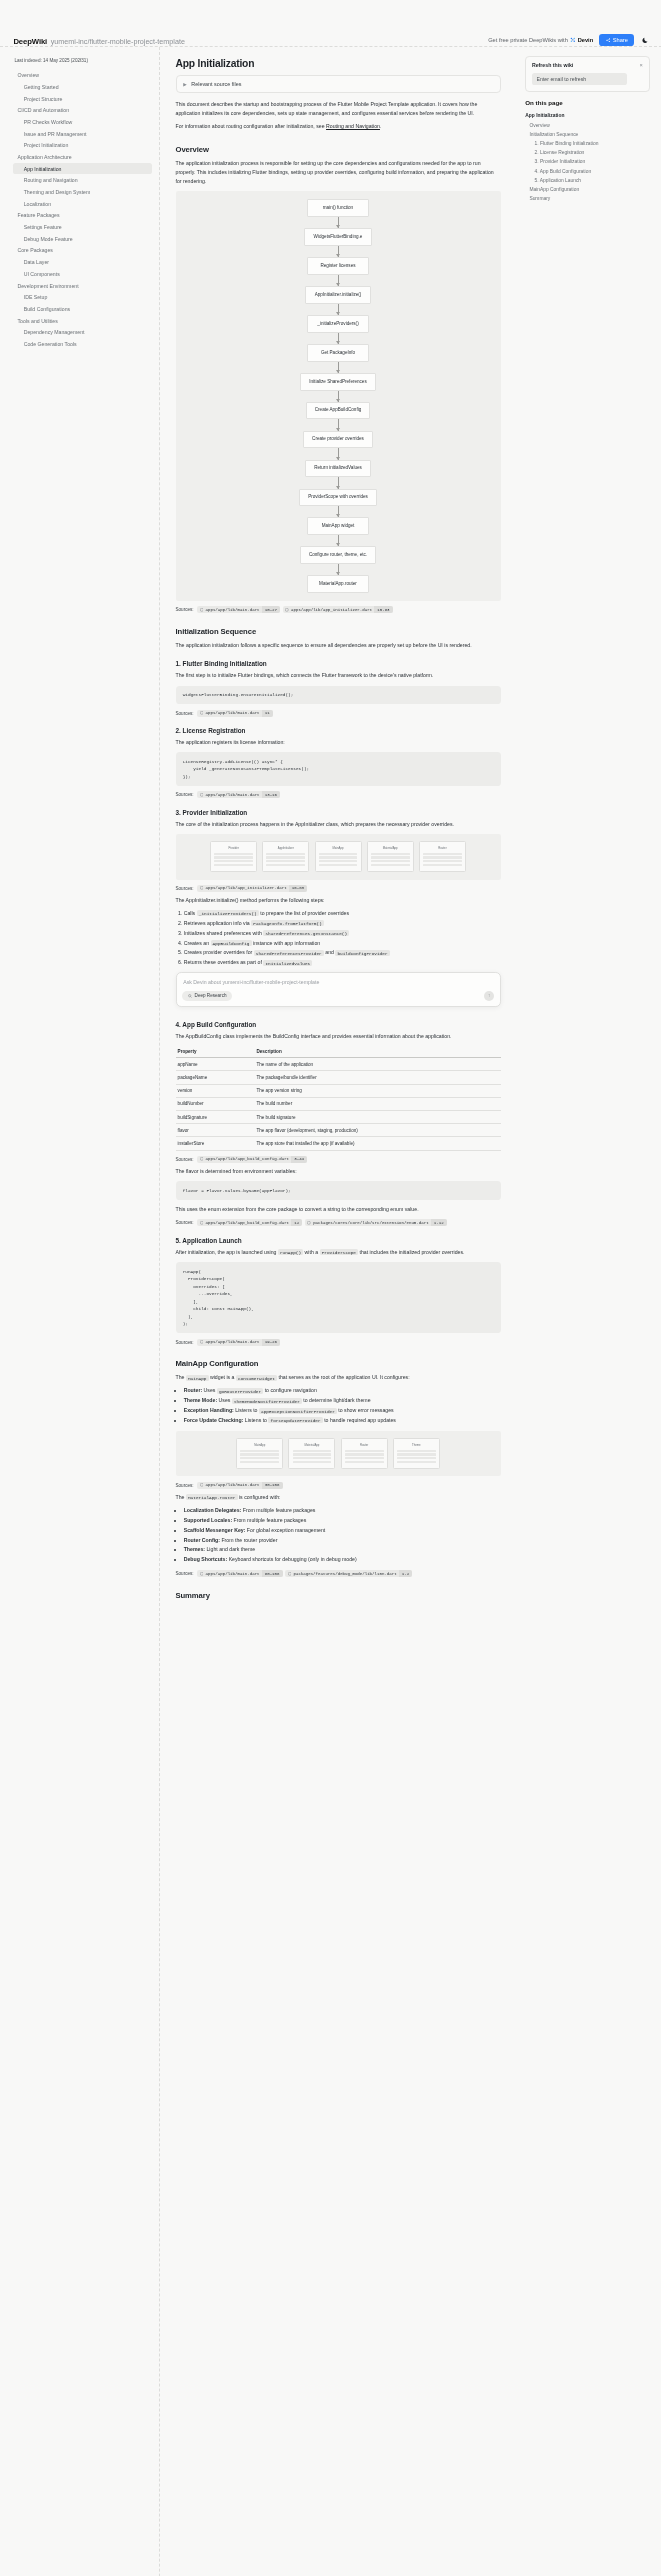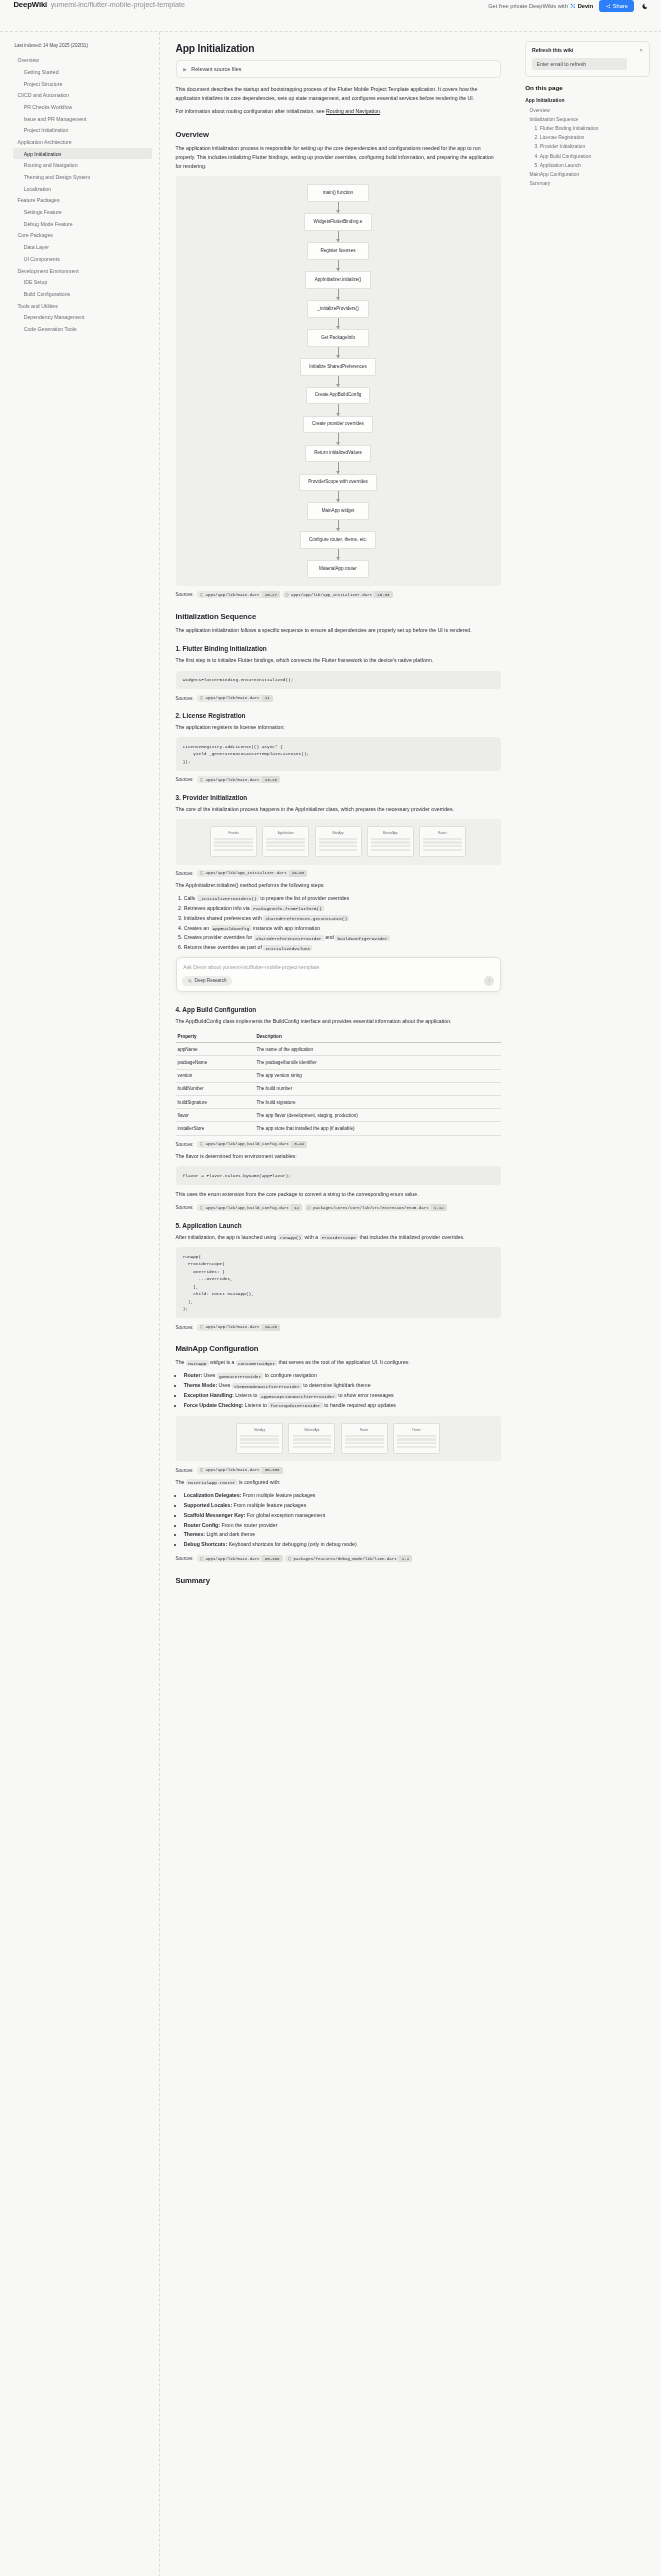--- a/index.html
+++ b/index.html
@@ -6,23 +6,24 @@
   html, body { margin:0; padding:0; }
   body {
     width:662px; min-height:3091px;
     background:#f8f8f7;
     font-family:"Liberation Sans", sans-serif;
     color:#1f2328;
     -webkit-font-smoothing:antialiased;
   }
   
   .topbar{
-    height:32px; display:flex; align-items:flex-start;
+    height:32px; display:flex; align-items:flex-end;
     padding:0 12.4px 0 13.4px; background:#f8f8f7;
     border-bottom:0.5px dashed #dcdcda;
+    margin-top:15px;
   }
   .brand{ display:flex; align-items:baseline; gap:3.6px; }
   .brand-name{ font-size:7.7px; font-weight:700; color:#111; letter-spacing:-0.1px;}
   .brand-repo{ font-size:7.2px; color:#8b8f94; }
   .topbar-right{ margin-left:auto; display:flex; align-items:center; gap:6.2px;}
   .promo{ font-size:5.7px; color:#5d6166; display:flex; align-items:center; gap:2.1px;}
   .devin-logo{ width:5.7px; height:5.7px; display:inline-block;}
   .devin-word{ font-weight:700; color:#111; font-size:5.7px;}
   .share-btn{
     background:#2d7ff9; color:#fff; border:none; border-radius:3.1px;

